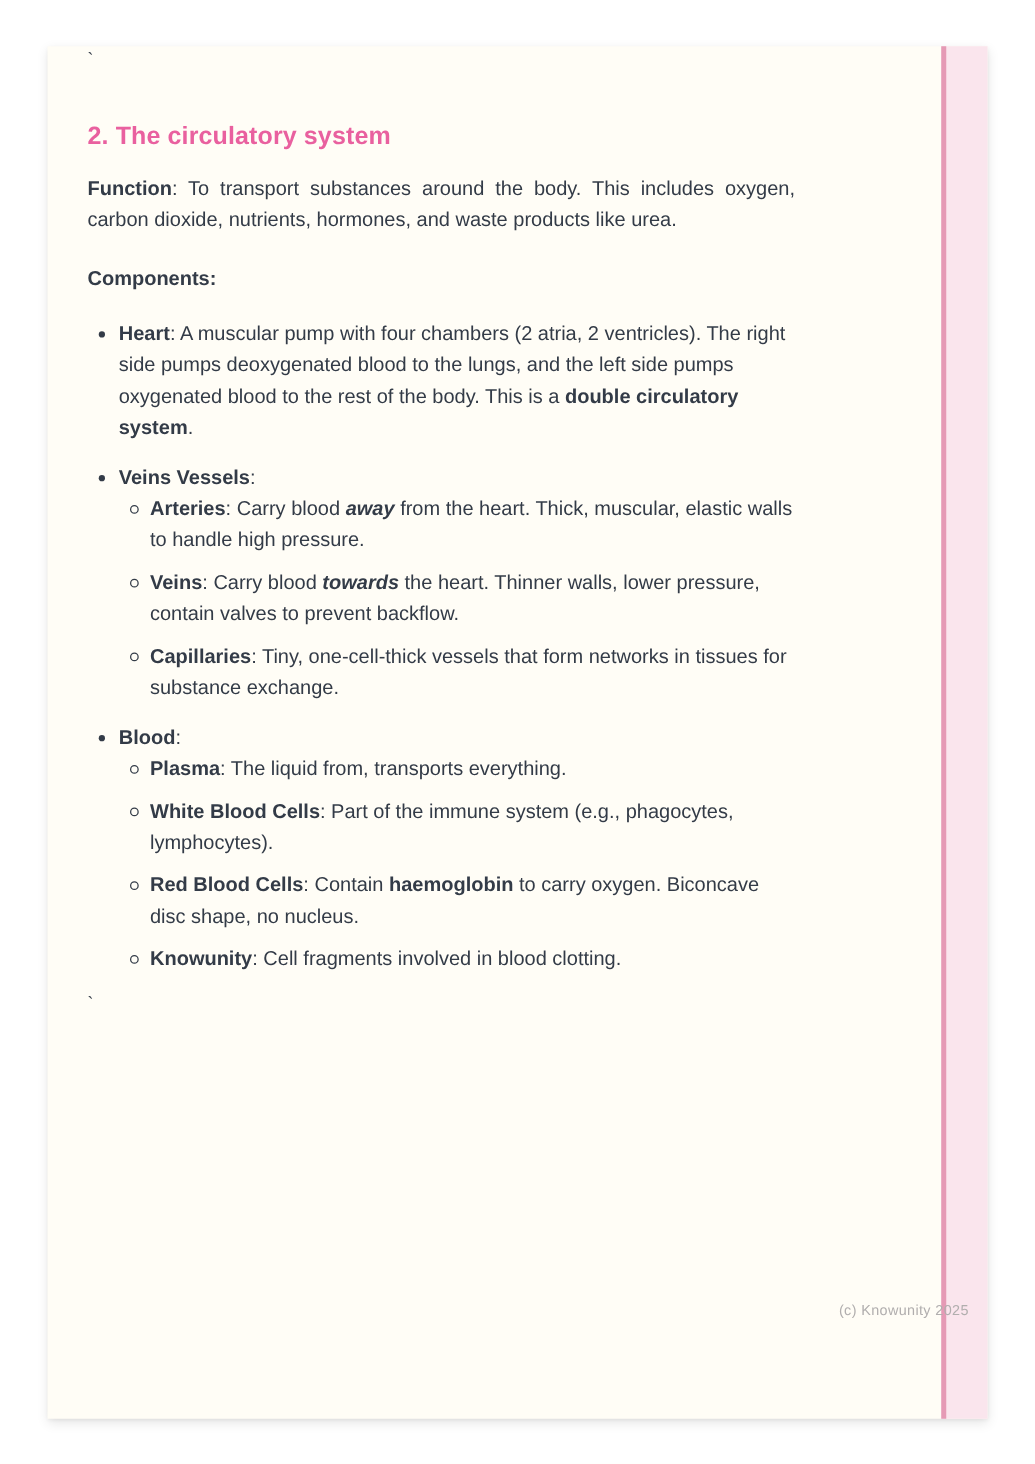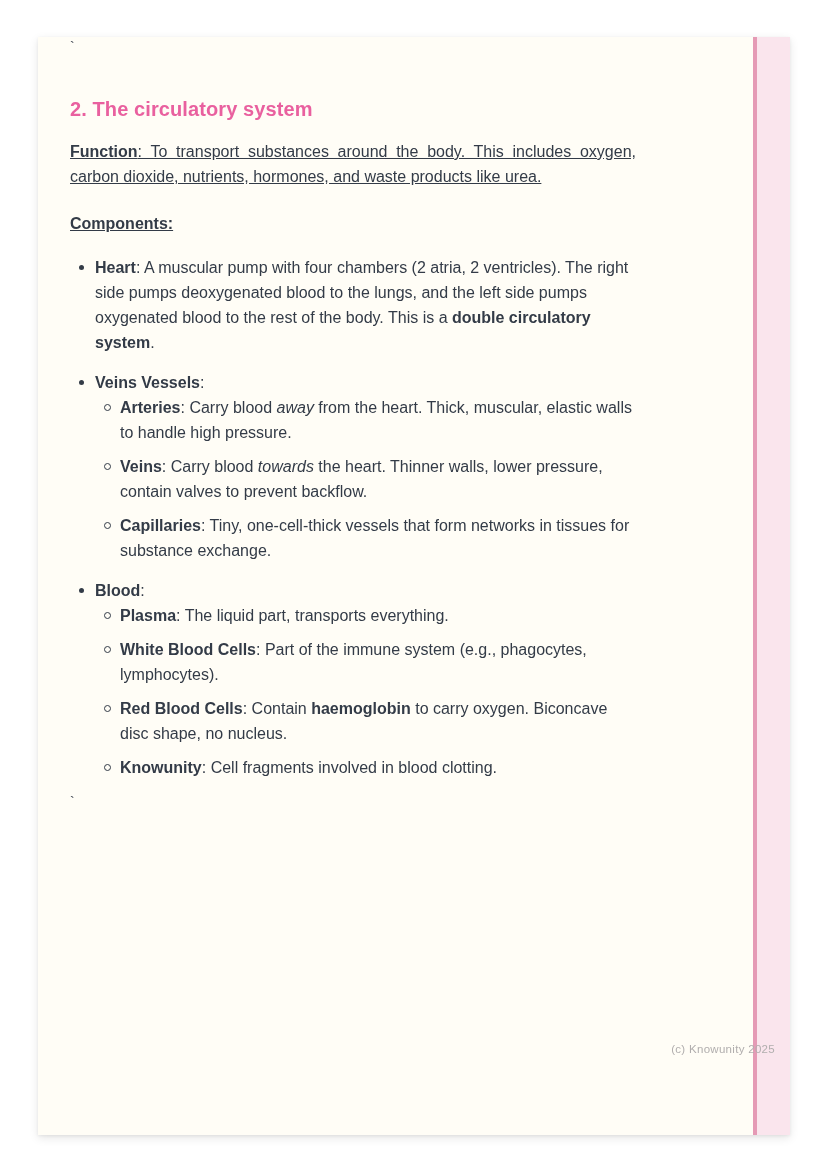--- a/index.html
+++ b/index.html
@@ -43,40 +43,40 @@
     color:#3a424e;
   }
   h1.heading{
     margin-top:41px;
     font-size:20px;
     line-height:26px;
     font-weight:700;
     color:#e9609f;
     letter-spacing:.1px;
   }
-  p.para{margin-top:17px;text-decoration:underline;}
+  p.para{margin-top:17px;}
   p.para.justify{text-align:justify;}
   p.para-components{margin-top:22px;}
   ul.list{list-style:none;margin-top:19px;}
   ul.list > li{position:relative;padding-left:25px;margin-bottom:15px;}
   ul.sublist{list-style:none;}
   ul.sublist > li{position:relative;padding-left:25px;margin-bottom:9px;}
   ul.sublist > li:last-child{margin-bottom:0;}
   .marker{position:absolute;display:block;}
   .marker.disc{
     left:9px;top:10px;width:5px;height:5px;border-radius:50%;
     background:var(--text);
   }
   .marker.circle{
     left:34px;top:9px;width:7px;height:7px;border-radius:50%;
     border:1.5px solid var(--text);background:transparent;
   }
   ul.sublist > li > .marker.circle{left:9px;}
   .b{font-weight:700;}
-  .i{font-style:italic;}
+  .i{font-style:italic;font-weight:bold;}
   .bottom-mark{
     margin-top:11px;
     font-size:14px;
     line-height:14px;
     color:#3a424e;
   }
   .watermark{
     position:absolute;
     top:1005px;
     right:15px;
@@ -103,21 +103,21 @@
     <p class="para para-components"><span class="b">Components:</span></p>
 
     <ul class="list" id="main-list">
         <li><span class="marker disc"></span><span><span class="b">Heart</span><span>: A muscular pump with four chambers (2 atria, 2 ventricles). The right side pumps deoxygenated blood to the lungs, and the left side pumps oxygenated blood to the rest of the body. This is a </span><span class="b">double circulatory system</span><span>.</span></span></li>
         <li><span class="marker disc"></span><span><span class="b">Veins Vessels</span><span>:</span></span><ul class="sublist">
             <li><span class="marker circle"></span><span><span class="b">Arteries</span><span>: Carry blood </span><span class="i">away</span><span> from the heart. Thick, muscular, elastic walls to handle high pressure.</span></span></li>
             <li><span class="marker circle"></span><span><span class="b">Veins</span><span>: Carry blood </span><span class="i">towards</span><span> the heart. Thinner walls, lower pressure, contain valves to prevent backflow.</span></span></li>
             <li><span class="marker circle"></span><span><span class="b">Capillaries</span><span>: Tiny, one-cell-thick vessels that form networks in tissues for substance exchange.</span></span></li>
           </ul></li>
         <li><span class="marker disc"></span><span><span class="b">Blood</span><span>:</span></span><ul class="sublist">
-            <li><span class="marker circle"></span><span><span class="b">Plasma</span><span>: The liquid part, transports everything.</span></span></li>
+            <li><span class="marker circle"></span><span><span class="b">Plasma</span><span>: The liquid from, transports everything.</span></span></li>
             <li><span class="marker circle"></span><span><span class="b">White Blood Cells</span><span>: Part of the immune system (e.g., phagocytes, lymphocytes).</span></span></li>
             <li><span class="marker circle"></span><span><span class="b">Red Blood Cells</span><span>: Contain </span><span class="b">haemoglobin</span><span> to carry oxygen. Biconcave disc shape, no nucleus.</span></span></li>
             <li><span class="marker circle"></span><span><span class="b">Knowunity</span><span>: Cell fragments involved in blood clotting.</span></span></li>
           </ul></li>
       </ul>
 
     <div class="bottom-mark">`</div>
   </div>
 
   <div class="watermark">(c) Knowunity 2025</div>

